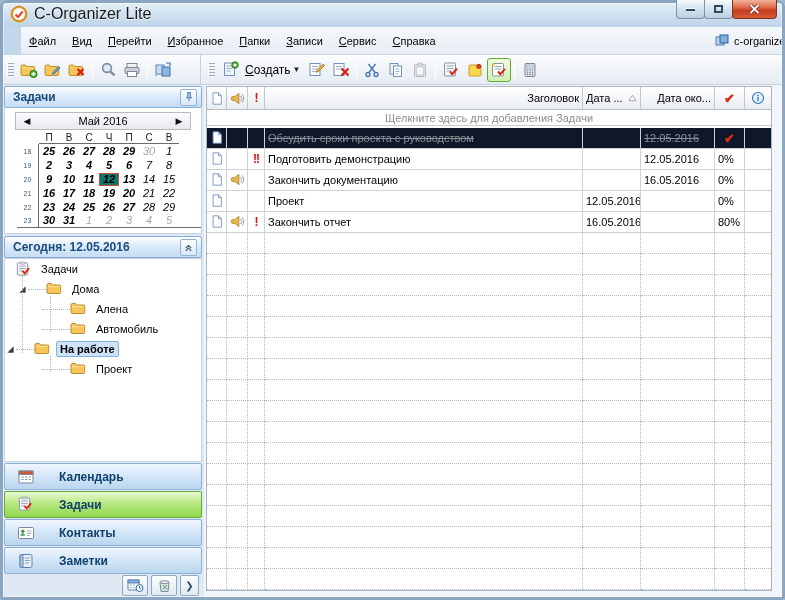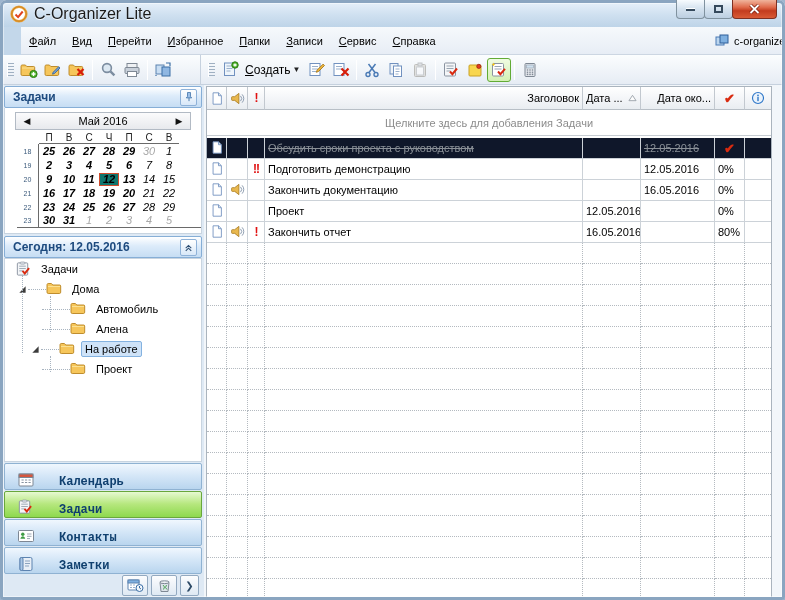--- a/index.html
+++ b/index.html
@@ -64,37 +64,37 @@
   #tree{position:absolute;left:1px;top:173px;width:198px;height:204px;background:#fff;border:1px solid #c8d4e0;overflow:hidden;}
   .tree-row{height:20px;display:flex;align-items:center;position:relative;}
   .tree-row .exp{width:10px;height:10px;flex:0 0 10px;}
   .tree-row .ticon{width:16px;height:16px;flex:0 0 16px;}
   .tree-row .tlabel{margin-left:6px;padding:1px 3px;border:1px solid transparent;white-space:nowrap;}
   .tree-row .tlabel.selected{background:#cfe3f8;border:1px solid #84b2e0;border-radius:2px;}
   .tree-row .stub{height:0;border-top:1px dotted #a8b4c0;}
   .tline{position:absolute;border-left:1px dotted #a8b4c0;width:0;}
 
   #nav{position:absolute;left:1px;top:378px;width:198px;}
-  .navbtn{height:27px;margin-bottom:1px;border:1px solid #8fb2d2;border-radius:2px;background:linear-gradient(#f0f7fe,#d4e6f7 48%,#b9d5ee);display:flex;align-items:flex-end;font-family:Liberation Mono, monospace;}
+  .navbtn{height:27px;margin-bottom:1px;border:1px solid #8fb2d2;border-radius:2px;background:linear-gradient(#f0f7fe,#d4e6f7 48%,#b9d5ee);display:flex;align-items:center;}
   .navbtn.active{border-color:#69a73c;background:linear-gradient(#e7f9d2,#b6e77e 48%,#8ed94e);}
   .navbtn .nicon{width:18px;height:18px;margin:0 0 0 12px;}
   .navbtn .nlabel{margin-left:24px;font-weight:bold;font-size:12px;color:#10406f;}
 
   #side-strip{position:absolute;left:1px;top:490px;width:198px;height:21px;display:flex;justify-content:flex-end;align-items:center;gap:3px;padding-right:3px;}
   .stripbtn{width:26px;height:21px;border:1px solid #93a9c0;border-radius:2px;background:linear-gradient(#fcfdfe,#dfe9f3);display:flex;align-items:center;justify-content:center;}
   .stripbtn.narrow{width:19px;font-size:10px;color:#2d4a66;}
 
   
   #main{position:absolute;left:204px;top:85px;width:578px;height:512px;background:#f2f6fa;}
   #grid{position:absolute;left:2px;top:1px;width:566px;border:1px solid #aab4be;background:#fff;}
   .cols{display:grid;grid-template-columns:20px 21px 17px 318px 58px 74px 30px 26px;}
   .hcell{height:23px;background:linear-gradient(#ffffff,#f2f4f7 60%,#e9edf1);border-right:1px solid #c2c8cf;border-bottom:1px solid #b8bfc6;display:flex;align-items:center;padding:0 3px;overflow:hidden;white-space:nowrap;justify-content:flex-end;}
   .hcell.center{justify-content:center;padding:0;}
   .hcell .sort{margin-left:auto;}
-  #addrow{height:26px;border-bottom:1px solid #c6ccd2;display:flex;align-items:center;justify-content:center;color:#8c8c8c;background:#fff;}
+  #addrow{height:16px;border-bottom:1px solid #c6ccd2;display:flex;align-items:center;justify-content:center;color:#8c8c8c;background:#fff;}
   #rowspacer{height:2px;background:#fff;}
   .trow{height:21px;}
   .tcell{border-right:1px solid #ccd2d8;border-bottom:1px solid #ccd2d8;display:flex;align-items:center;padding:0 3px;overflow:hidden;white-space:nowrap;background:#fff;}
   .trow.selected .tcell{background:#0f172a;}
   .tcell.icon{justify-content:center;padding:0;}
   .strike{color:#8a9097;text-decoration:line-through;}
   .prio{color:#e01010;font-weight:bold;letter-spacing:-1px;font-size:12px;}
   .chk{color:#d92b10;font-weight:bold;font-size:13px;}
   .erow{height:21px;}
   .ecell{border-right:1px dotted #b4bac0;border-bottom:1px dotted #b4bac0;background:#fff;}
@@ -400,31 +400,31 @@
               <path d="M2 5.5h12" stroke="#fbe193"></path>
             </svg></span>
           <span class="tlabel">Дома</span>
         </div>
         <div class="tree-row" style="padding-left: 37px;">
           <span class="stub" style="width: 28px;"></span>
           <span class="ticon"><svg width="16" height="15" viewBox="0 0 16 15">
               <path d="M1 4c0-.8.4-1.5 1.2-1.5h3.2L6.8 4h6.9c.6 0 1 .4 1 1v6.2c0 .8-.5 1.3-1.3 1.3H2.3C1.5 12.5 1 12 1 11.2z" fill="#f6c65b" stroke="#b8831f" stroke-width=".9"></path>
               <path d="M2 5.5h12" stroke="#fbe193"></path>
             </svg></span>
-          <span class="tlabel">Автомобиль</span>
+          <span class="tlabel">Алена</span>
         </div>
         <div class="tree-row" style="padding-left: 37px;">
           <span class="stub" style="width: 28px;"></span>
           <span class="ticon"><svg width="16" height="15" viewBox="0 0 16 15">
               <path d="M1 4c0-.8.4-1.5 1.2-1.5h3.2L6.8 4h6.9c.6 0 1 .4 1 1v6.2c0 .8-.5 1.3-1.3 1.3H2.3C1.5 12.5 1 12 1 11.2z" fill="#f6c65b" stroke="#b8831f" stroke-width=".9"></path>
               <path d="M2 5.5h12" stroke="#fbe193"></path>
             </svg></span>
-          <span class="tlabel">Алена</span>
-        </div>
-        <div class="tree-row" style="padding-left: 26px;">
+          <span class="tlabel">Автомобиль</span>
+        </div>
+        <div class="tree-row" style="padding-left: 1px; font-weight: bold;">
           <span class="exp"><svg width="9" height="9" viewBox="0 0 10 10">
               <path d="M8.5 1.5v7h-7z" fill="#3c3c3c"></path>
             </svg></span>
           <span class="stub" style="width: 18px;"></span>
           <span class="ticon"><svg width="16" height="15" viewBox="0 0 16 15">
               <path d="M1 4c0-.8.4-1.5 1.2-1.5h3.2L6.8 4h6.9c.6 0 1 .4 1 1v6.2c0 .8-.5 1.3-1.3 1.3H2.3C1.5 12.5 1 12 1 11.2z" fill="#f6c65b" stroke="#b8831f" stroke-width=".9"></path>
               <path d="M2 5.5h12" stroke="#fbe193"></path>
             </svg></span>
           <span class="tlabel selected">На работе</span>
         </div>

